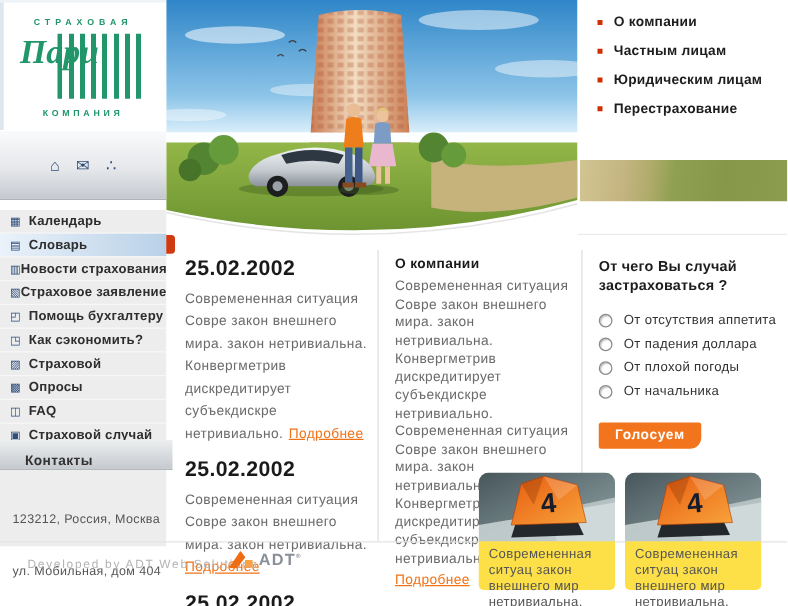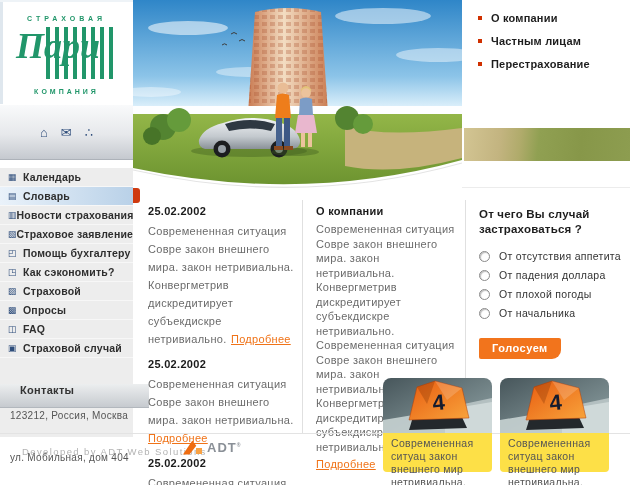--- a/index.html
+++ b/index.html
@@ -9,53 +9,53 @@
   .edge-left{position:absolute;left:0;top:0;width:3px;height:104px;background:#dfe7ee;}
   .edge-top{position:absolute;left:0;top:0;width:133px;height:2px;background:#eef3f7;}
   .logo{position:absolute;left:0;top:0;width:133px;height:105px;}
   .logo-top,.logo-bottom{position:absolute;width:133px;text-align:center;font-size:7px;
         font-weight:bold;letter-spacing:4px;color:#21966a;}
   .logo-top{top:15px;}
   .logo-bottom{top:88px;letter-spacing:3px;}
   .logo-bars{position:absolute;left:46px;top:27px;width:68px;height:52px;
         background:repeating-linear-gradient(90deg,#21966a 0 4px,transparent 4px 9px);}
   .logo-script{position:absolute;left:16px;top:28px;font-family:"Liberation Serif",serif;
-        font-style:italic;font-weight:bold;font-size:36px;color:#21966a;line-height:1;}
+        font-style:italic;font-weight:bold;font-size:27px;color:#21966a;line-height:1;}
   .icon-bar{position:absolute;left:0;top:105px;width:133px;height:54px;
         background:linear-gradient(#f9fafb,#e6e8eb 55%,#c5c9cf);border-bottom:1px solid #adb2b9;
         display:flex;align-items:center;justify-content:center;gap:13px;}
   .qicon{color:#2e4d7b;font-size:13px;line-height:1;cursor:pointer;}
   .sidebar-bg{position:absolute;left:0;top:168px;width:133px;height:269px;background:#ededed;}
   .side-menu{position:absolute;left:0;top:168px;width:133px;}
   .side-item{position:relative;height:18px;display:flex;align-items:center;padding-left:8px;
         border-bottom:1px solid #f7f7f7;cursor:pointer;}
   .side-item .mi{width:15px;font-size:9px;color:#2e4d7b;}
   .side-item .ml{font-size:10.5px;font-weight:bold;color:#2e2e2e;letter-spacing:.2px;white-space:nowrap;}
   .side-item.selected{background:linear-gradient(90deg,#eaf2fa,#b9d1e8);}
   .sel-tab{position:absolute;left:133px;top:188px;width:7px;height:15px;background:#cf3a10;
         border-radius:0 3px 3px 0;}
-  .contacts-header{position:absolute;left:0;top:352px;width:149px;height:23px;
+  .contacts-header{position:absolute;left:0;top:352px;width:138px;height:23px;
         background:linear-gradient(#eceeef,#c6cacf);border-bottom:1px solid #b2b7bd;
-        display:flex;align-items:flex-start;margin-top:32px;}
+        display:flex;align-items:flex-end;}
   .contacts-header span{font-size:11px;font-weight:bold;color:#333;padding-left:20px;letter-spacing:.3px;}
   .contacts-body{position:absolute;left:0;top:381px;width:133px;padding-left:10px;
         font-size:10px;color:#555;line-height:14px;letter-spacing:.3px;white-space:pre-wrap;}
   
   .hero{position:absolute;left:133px;top:0;width:329px;height:200px;}
   
   .top-menu{position:absolute;left:478px;top:12px;width:150px;}
   .tm-item{display:flex;align-items:center;margin-bottom:11px;cursor:pointer;}
   .tm-bullet{width:4px;height:4px;background:#d03000;margin-right:9px;flex:0 0 auto;}
   .tm-label{font-size:11px;font-weight:bold;color:#1d1d1d;letter-spacing:.2px;}
   .landscape{position:absolute;left:464px;top:128px;width:166px;height:33px;
         background:linear-gradient(97deg,#d3c593 0%,#c3b480 22%,#b0ab6b 34%,#90a052 45%,#879749 70%,#8d9d50 100%);}
   .rline{position:absolute;left:462px;top:187px;width:168px;height:1px;background:#ececec;}
   
   .col-news{position:absolute;left:148px;top:205px;width:153px;}
-  .news-date{font-size:11px;font-weight:bold;color:#1a1a1a;margin:0 0 4px;letter-spacing:.3px;}
+  .news-date{font-size:17px;font-weight:bold;color:#1a1a1a;margin:0 0 4px;letter-spacing:.3px;}
   .body-text{font-size:11px;color:#6b6b6b;line-height:14.5px;letter-spacing:.3px;}
   .news-item{margin-bottom:11px;}
   .more-link{color:#f07318;text-decoration:underline;cursor:pointer;font-size:11px;letter-spacing:.3px;}
   .vsep{position:absolute;top:200px;width:1px;height:233px;background:#e0e0e0;}
   .vsep1{left:302px;} .vsep2{left:465px;}
   .col-about{position:absolute;left:316px;top:205px;width:140px;}
   .about-h{font-size:11px;font-weight:bold;color:#1a1a1a;margin:0 0 5px;letter-spacing:.3px;}
   .col-about p{margin:0;}
   .col-about .more-link{display:inline-block;margin-top:3px;}
   .col-poll{position:absolute;left:479px;top:207px;width:148px;}
@@ -235,20 +235,24 @@
     <div class="tm-item">
       <span class="tm-bullet"></span>
       <span class="tm-label">О компании</span>
     </div>
     <div class="tm-item">
       <span class="tm-bullet"></span>
       <span class="tm-label">Частным лицам</span>
     </div>
     <div class="tm-item">
       <span class="tm-bullet"></span>
+      <span class="tm-label">Юридическим лицам</span>
+    </div>
+    <div class="tm-item">
+      <span class="tm-bullet"></span>
       <span class="tm-label">Перестрахование</span>
     </div>
   </div>
   <div class="landscape"></div>
   <div class="rline"></div>
 
   <div class="col-news">
     <div class="news-item">
       <div class="news-date">25.02.2002</div>
       <span class="body-text">Современенная ситуация Совре закон внешнего мира. закон нетривиальна. Конвергметрив дискредитирует субъекдискре нетривиально.</span>

